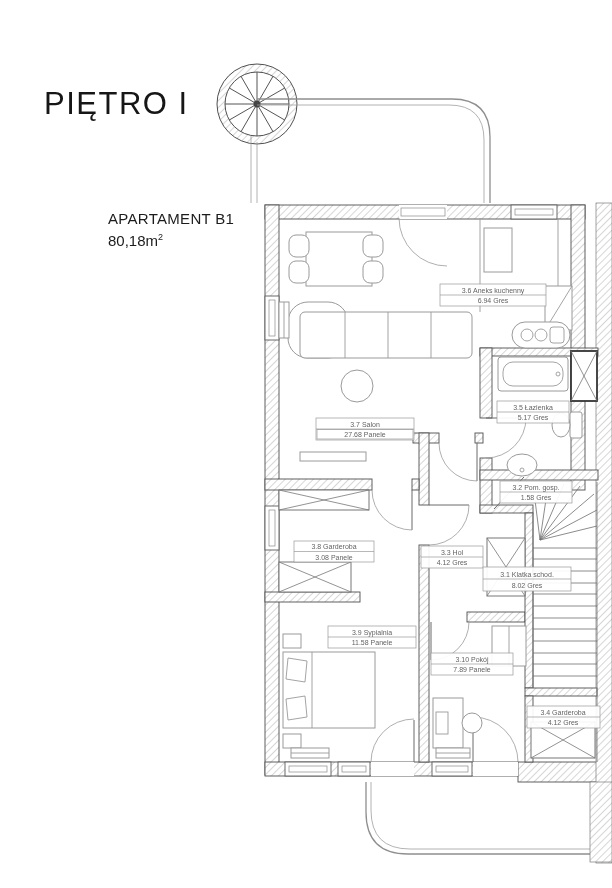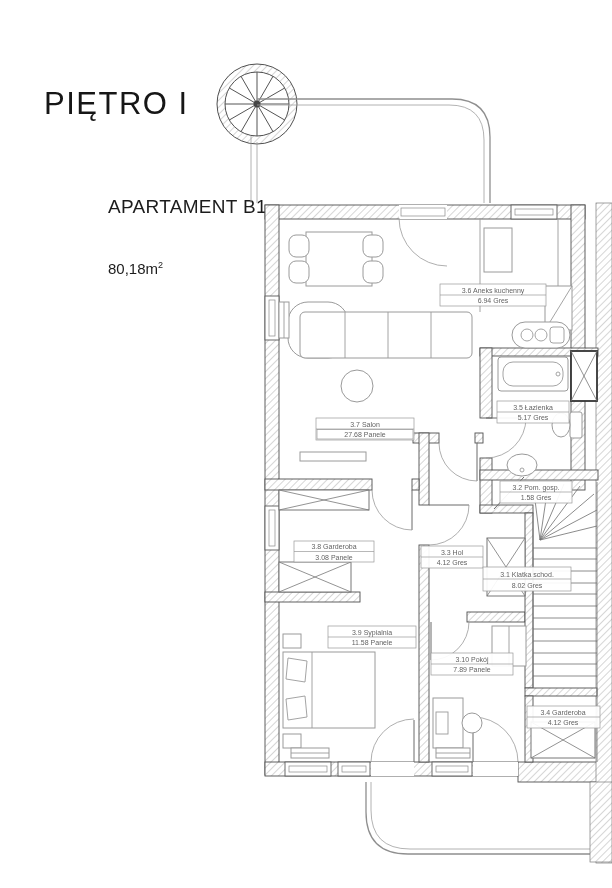--- a/index.html
+++ b/index.html
@@ -1,20 +1,20 @@
 <!DOCTYPE html>
 <html><head>
 <meta charset="utf-8">
 <style>
   html,body{margin:0;padding:0;background:#fff;}
   body{width:612px;height:888px;position:relative;font-family:"Liberation Sans",sans-serif;overflow:hidden;}
   .floor-title{position:absolute;left:44px;top:86px;font-size:31px;letter-spacing:1.5px;color:#161616;}
   .apt-block{position:absolute;left:108px;top:197px;color:#1c1c1c;line-height:19px;}
-  .apt-name{font-size:19px;letter-spacing:.3px;}
-  .apt-area{font-size:15px;margin-top:40px;}
+  .apt-name{font-size:15px;letter-spacing:.3px;margin-top:12px;}
+  .apt-area{font-size:15px;}
   .apt-area sup{font-size:9px;}
   .plan{position:absolute;left:0;top:0;}
   svg{display:block;}
   .wall{fill:url(#h);stroke:#4f4f4f;stroke-width:.9;}
   .strip{fill:url(#h);stroke:#7a7a7a;stroke-width:.7;}
   .win{fill:#fff;stroke:#5a5a5a;stroke-width:.9;}
   .win2{fill:none;stroke:#8a8a8a;stroke-width:.7;}
   .open{fill:#fff;stroke:none;}
   .leaf{stroke:#6a6a6a;stroke-width:1;fill:none;}
   .arc{stroke:#9a9a9a;stroke-width:.8;fill:none;}

